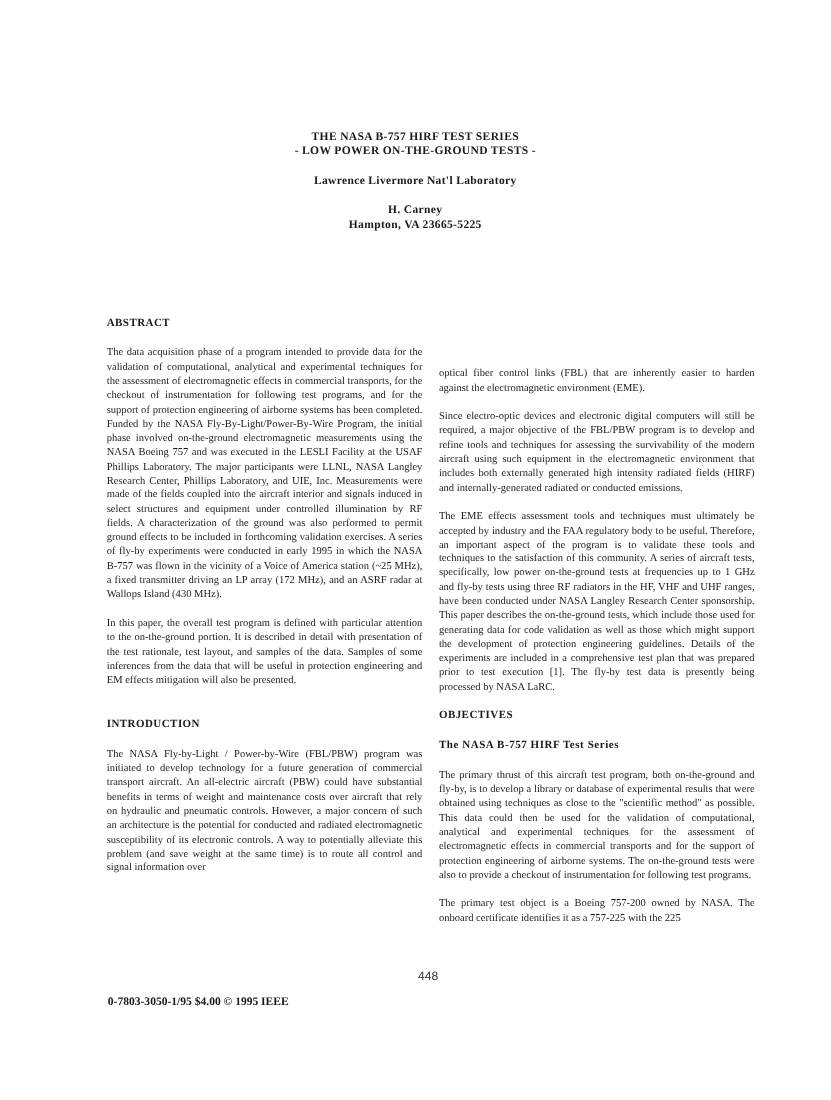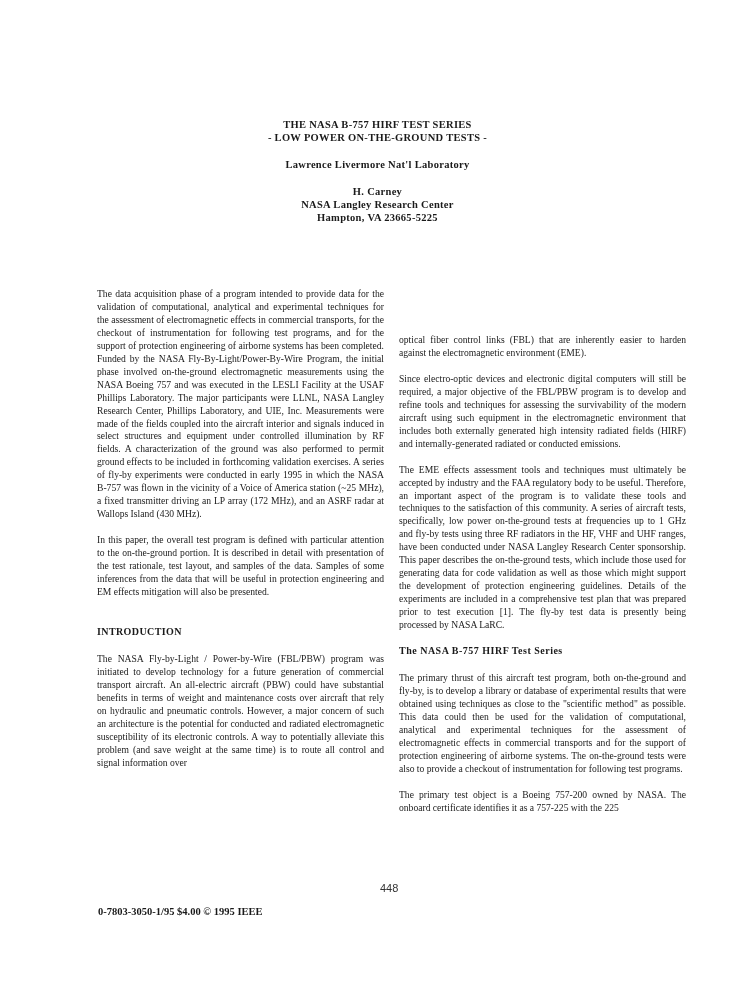--- a/index.html
+++ b/index.html
@@ -36,34 +36,35 @@
 </head>
 <body>
 
 <div class="header">
   <span class="line">THE NASA B-757 HIRF TEST SERIES</span>
   <span class="line">- LOW POWER ON-THE-GROUND TESTS -</span>
   <div class="gap"></div>
   <span class="line">Lawrence Livermore Nat'l Laboratory</span>
   <div class="gap"></div>
   <span class="line">H. Carney</span>
-  <span class="line">NASA Langley Research Center</span>
   <span class="line">Hampton, VA  23665-5225</span>
 </div>
 
 <div class="col left">
+  <div class="sec">ABSTRACT</div>
   <p>The data acquisition phase of a program intended to provide data for the validation of computational, analytical and experimental techniques for the assessment of electromagnetic effects in commercial transports, for the checkout of instrumentation for following test programs, and for the support of protection engineering of airborne systems has been completed. Funded by the NASA Fly-By-Light/Power-By-Wire Program, the initial phase involved on-the-ground electromagnetic measurements using the NASA Boeing 757 and was executed in the LESLI Facility at the USAF Phillips Laboratory. The major participants were LLNL, NASA Langley Research Center, Phillips Laboratory, and UIE, Inc. Measurements were made of the fields coupled into the aircraft interior and signals induced in select structures and equipment under controlled illumination by RF fields. A characterization of the ground was also performed to permit ground effects to be included in forthcoming validation exercises. A series of fly-by experiments were conducted in early 1995 in which the NASA B-757 was flown in the vicinity of a Voice of America station (~25 MHz), a fixed transmitter driving an LP array (172 MHz), and an ASRF radar at Wallops Island (430 MHz).</p>
   <p>In this paper, the overall test program is defined with particular attention to the on-the-ground portion. It is described in detail with presentation of the test rationale, test layout, and samples of the data. Samples of some inferences from the data that will be useful in protection engineering and EM effects mitigation will also be presented.</p>
   <div class="sec intro">INTRODUCTION</div>
   <p>The NASA Fly-by-Light / Power-by-Wire (FBL/PBW) program was initiated to develop technology for a future generation of commercial transport aircraft. An all-electric aircraft (PBW) could have substantial benefits in terms of weight and maintenance costs over aircraft that rely on hydraulic and pneumatic controls. However, a major concern of such an architecture is the potential for conducted and radiated electromagnetic susceptibility of its electronic controls. A way to potentially alleviate this problem (and save weight at the same time) is to route all control and signal information over</p>
 </div>
 
 <div class="col right">
   <p>optical fiber control links (FBL) that are inherently easier to harden against the electromagnetic environment (EME).</p>
   <p>Since electro-optic devices and electronic digital computers will still be required, a major objective of the FBL/PBW program is to develop and refine tools and techniques for assessing the survivability of the modern aircraft using such equipment in the electromagnetic environment that includes both externally generated high intensity radiated fields (HIRF) and internally-generated radiated or conducted emissions.</p>
   <p>The EME effects assessment tools and techniques must ultimately be accepted by industry and the FAA regulatory body to be useful. Therefore, an important aspect of the program is to validate these tools and techniques to the satisfaction of this community. A series of aircraft tests, specifically, low power on-the-ground tests at frequencies up to 1 GHz and fly-by tests using three RF radiators in the HF, VHF and UHF ranges, have been conducted under NASA Langley Research Center sponsorship. This paper describes the on-the-ground tests, which include those used for generating data for code validation as well as those which might support the development of protection engineering guidelines. Details of the experiments are included in a comprehensive test plan that was prepared prior to test execution [1]. The fly-by test data is presently being processed by NASA LaRC.</p>
+  <div class="sec">OBJECTIVES</div>
   <div class="subsec">The NASA B-757 HIRF Test Series</div>
   <p>The primary thrust of this aircraft test program, both on-the-ground and fly-by, is to develop a library or database of experimental results that were obtained using techniques as close to the "scientific method" as possible. This data could then be used for the validation of computational, analytical and experimental techniques for the assessment of electromagnetic effects in commercial transports and for the support of protection engineering of airborne systems. The on-the-ground tests were also to provide a checkout of instrumentation for following test programs.</p>
   <p>The primary test object is a Boeing 757-200 owned by NASA. The onboard certificate identifies it as a 757-225 with the 225</p>
 </div>
 
 <div class="page-number">448</div>
 <div class="copyright">0-7803-3050-1/95 $4.00 © 1995 IEEE</div>
 
 </body></html>

